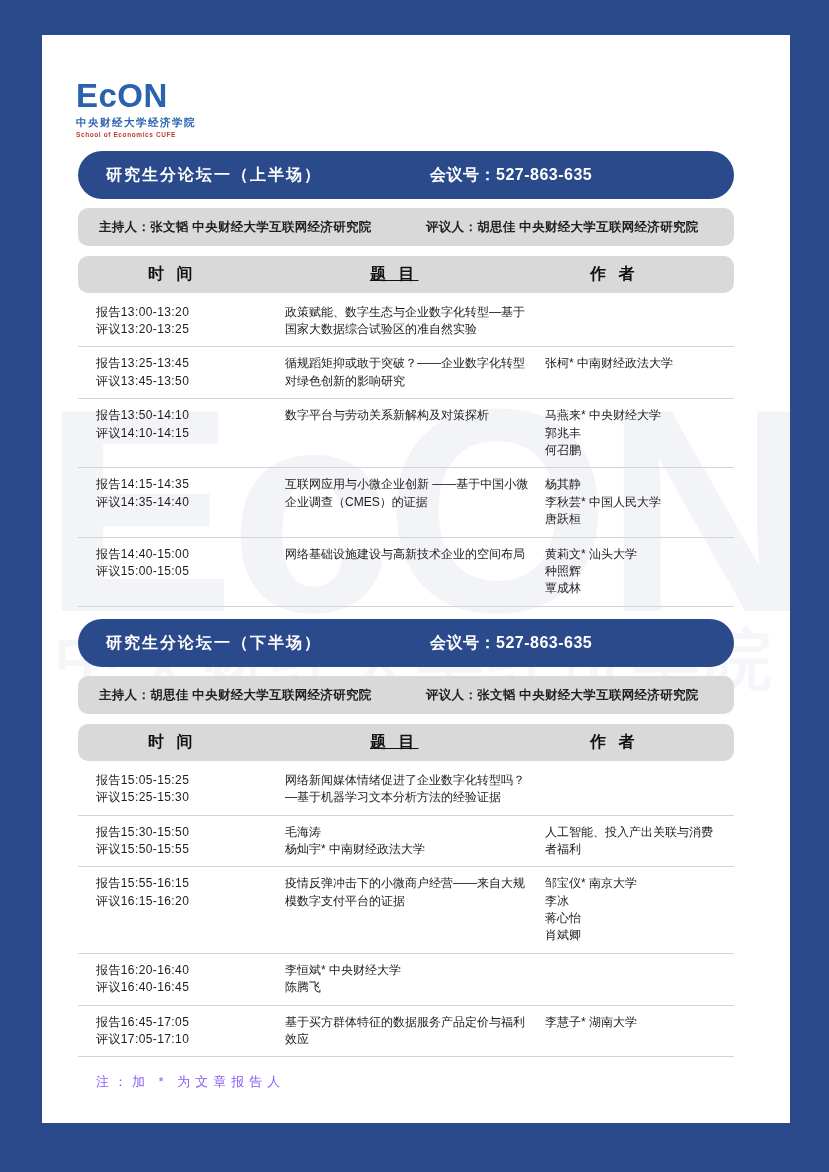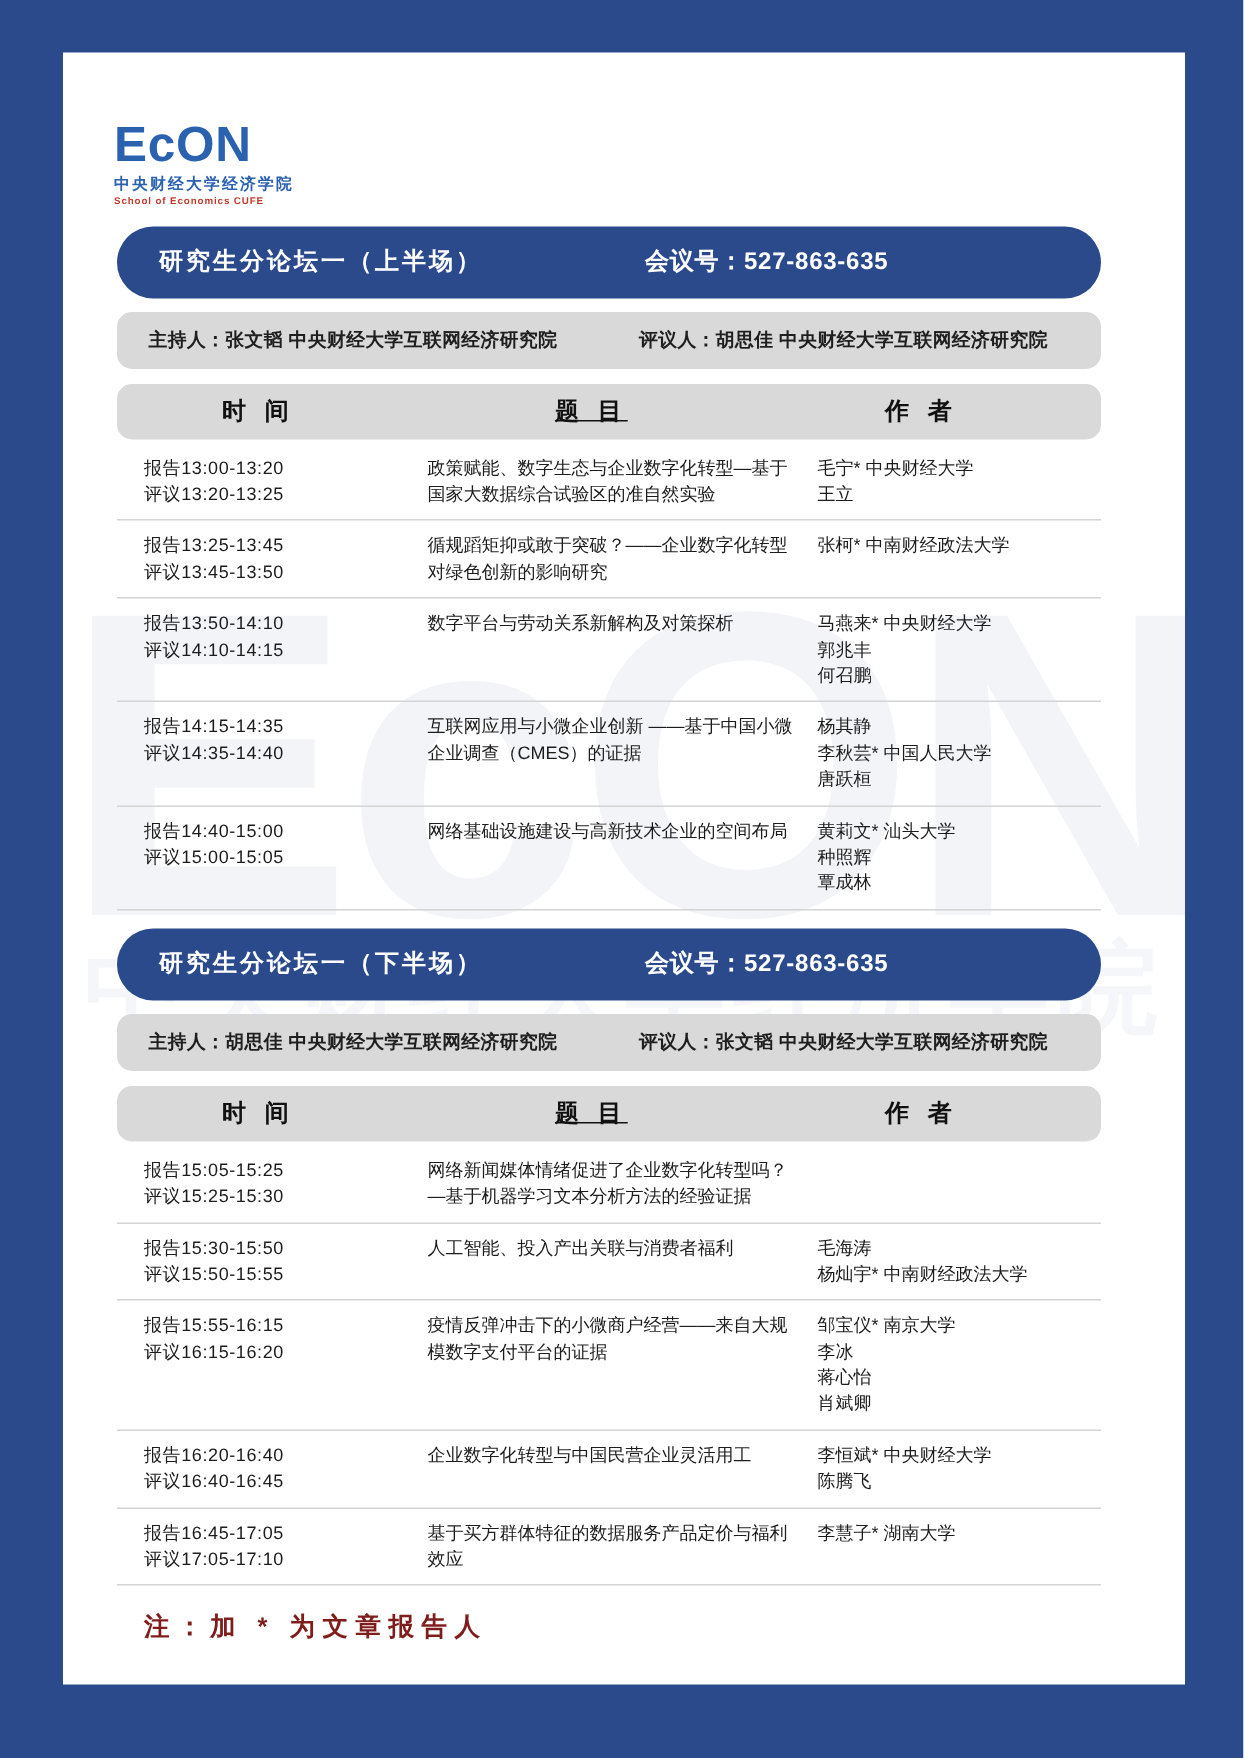--- a/index.html
+++ b/index.html
@@ -66,22 +66,22 @@
     padding:8px 0; font-size:12px; font-weight:500; color:#1c1c1c;
     line-height:1.45;
   }
   .cell { white-space:pre-line; }
   .cell.time    { padding-left:18px; letter-spacing:0.4px; }
   .cell.title   { padding-right:14px; }
   .cell.authors { padding-right:6px; }
   
   .note {
     position:relative; z-index:1;
-    margin:16px 0 0 18px; font-size:17px; font-weight:700;
-    letter-spacing:5px; color:#7f1d1d;
+    margin:16px 0 0 18px; font-size:13px; font-weight:400;
+    letter-spacing:5px; color:#8b5cf6;
   }
 </style>
 </head>
 <body>
 
 <div class="frame">
   <div class="page">
 
     <div class="watermark">
       <div class="wm-mark">EcON</div>
@@ -107,22 +107,20 @@
     <div class="table-head">
       <span class="col-time">时 间</span>
       <span class="col-title">题 目</span>
       <span class="col-author">作 者</span>
     </div>
     <div class="rows">
   <div class="row">
     <div class="cell time">报告13:00-13:20
 评议13:20-13:25</div>
     <div class="cell title">政策赋能、数字生态与企业数字化转型—基于国家大数据综合试验区的准自然实验</div>
-    <div class="cell authors">毛宁*  中央财经大学
-王立</div>
   </div>
 
   <div class="row">
     <div class="cell time">报告13:25-13:45
 评议13:45-13:50</div>
     <div class="cell title">循规蹈矩抑或敢于突破？——企业数字化转型对绿色创新的影响研究</div>
     <div class="cell authors">张柯*  中南财经政法大学</div>
   </div>
 
   <div class="row">
@@ -171,39 +169,38 @@
     <div class="rows">
   <div class="row">
     <div class="cell time">报告15:05-15:25
 评议15:25-15:30</div>
     <div class="cell title">网络新闻媒体情绪促进了企业数字化转型吗？—基于机器学习文本分析方法的经验证据</div>
   </div>
 
   <div class="row">
     <div class="cell time">报告15:30-15:50
 评议15:50-15:55</div>
-    <div class="cell title">人工智能、投入产出关联与消费者福利</div>
     <div class="cell authors">毛海涛
 杨灿宇*  中南财经政法大学</div>
+    <div class="cell title">人工智能、投入产出关联与消费者福利</div>
   </div>
 
   <div class="row">
     <div class="cell time">报告15:55-16:15
 评议16:15-16:20</div>
     <div class="cell title">疫情反弹冲击下的小微商户经营——来自大规模数字支付平台的证据</div>
     <div class="cell authors">邹宝仪*  南京大学
 李冰
 蒋心怡
 肖斌卿</div>
   </div>
 
   <div class="row">
     <div class="cell time">报告16:20-16:40
 评议16:40-16:45</div>
-    <div class="cell title">企业数字化转型与中国民营企业灵活用工</div>
     <div class="cell authors">李恒斌*  中央财经大学
 陈腾飞</div>
   </div>
 
   <div class="row">
     <div class="cell time">报告16:45-17:05
 评议17:05-17:10</div>
     <div class="cell title">基于买方群体特征的数据服务产品定价与福利效应</div>
     <div class="cell authors">李慧子*  湖南大学</div>
   </div>

